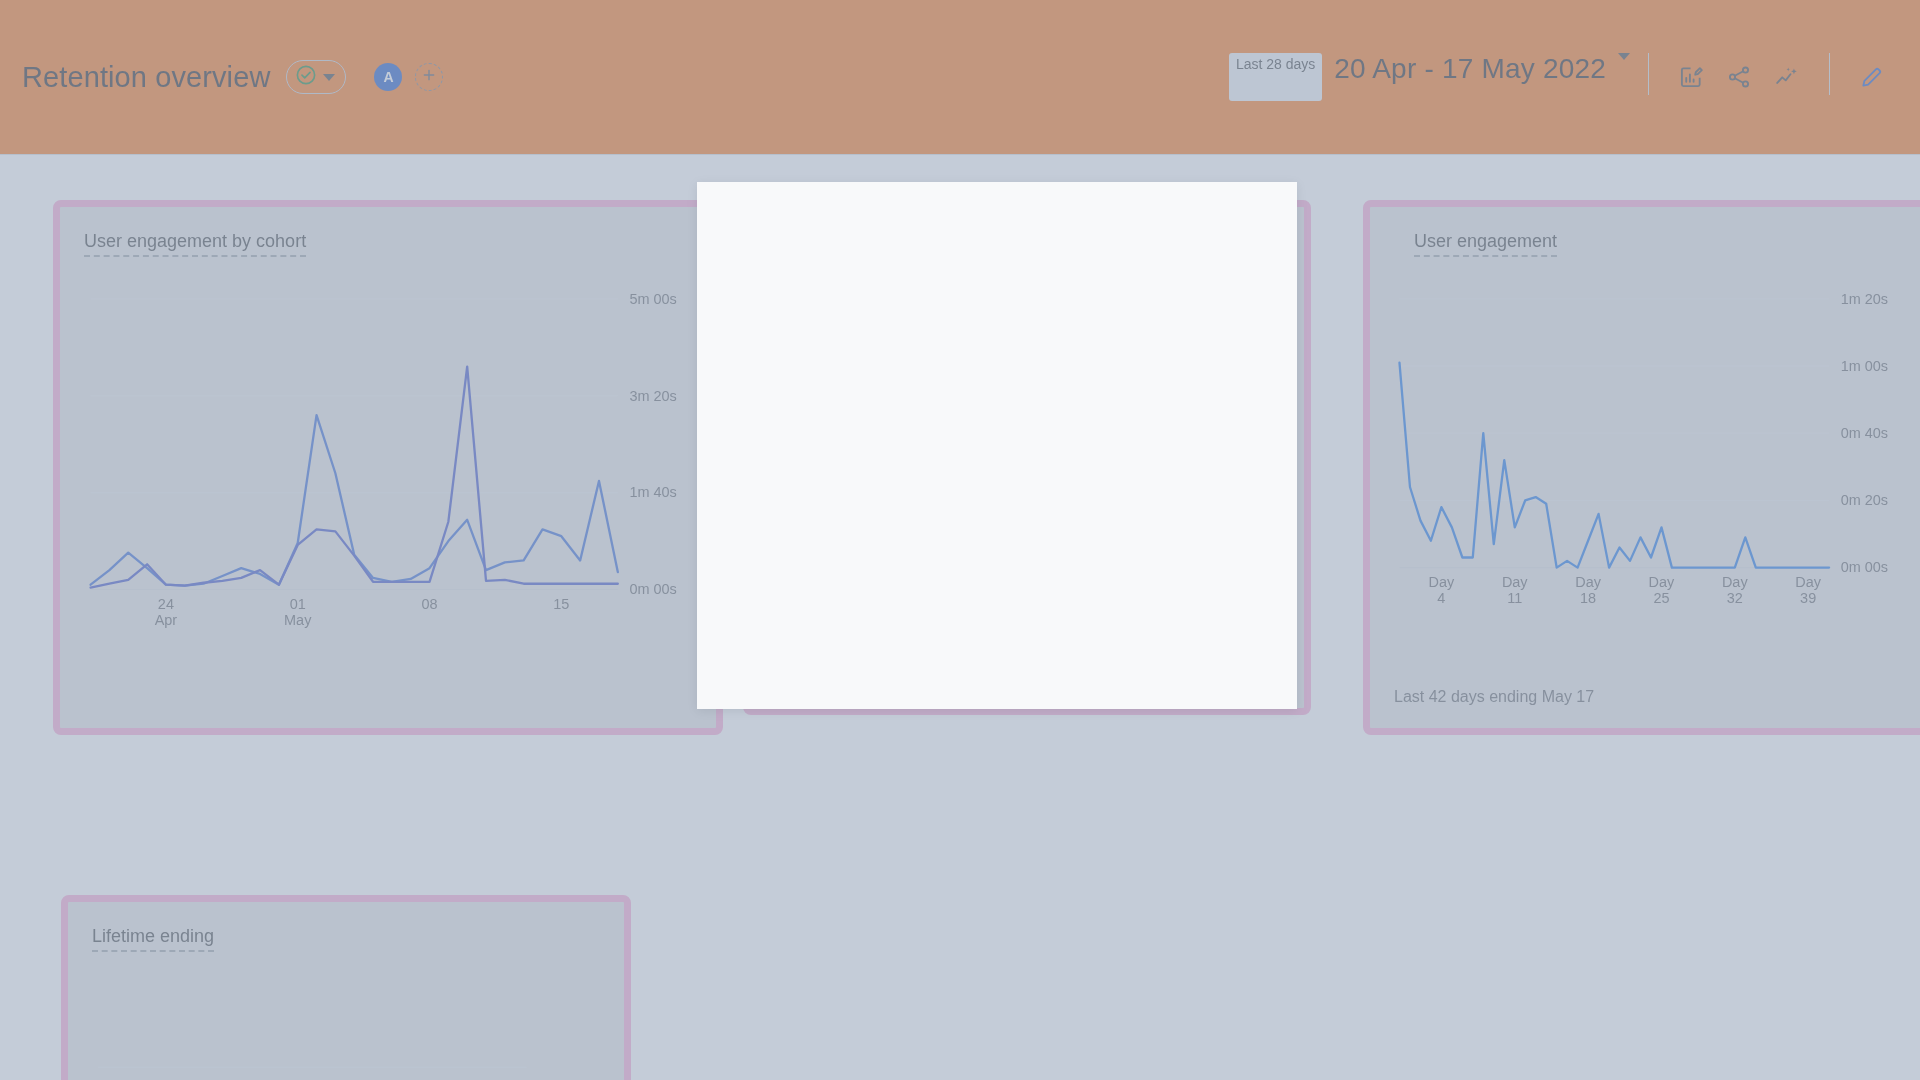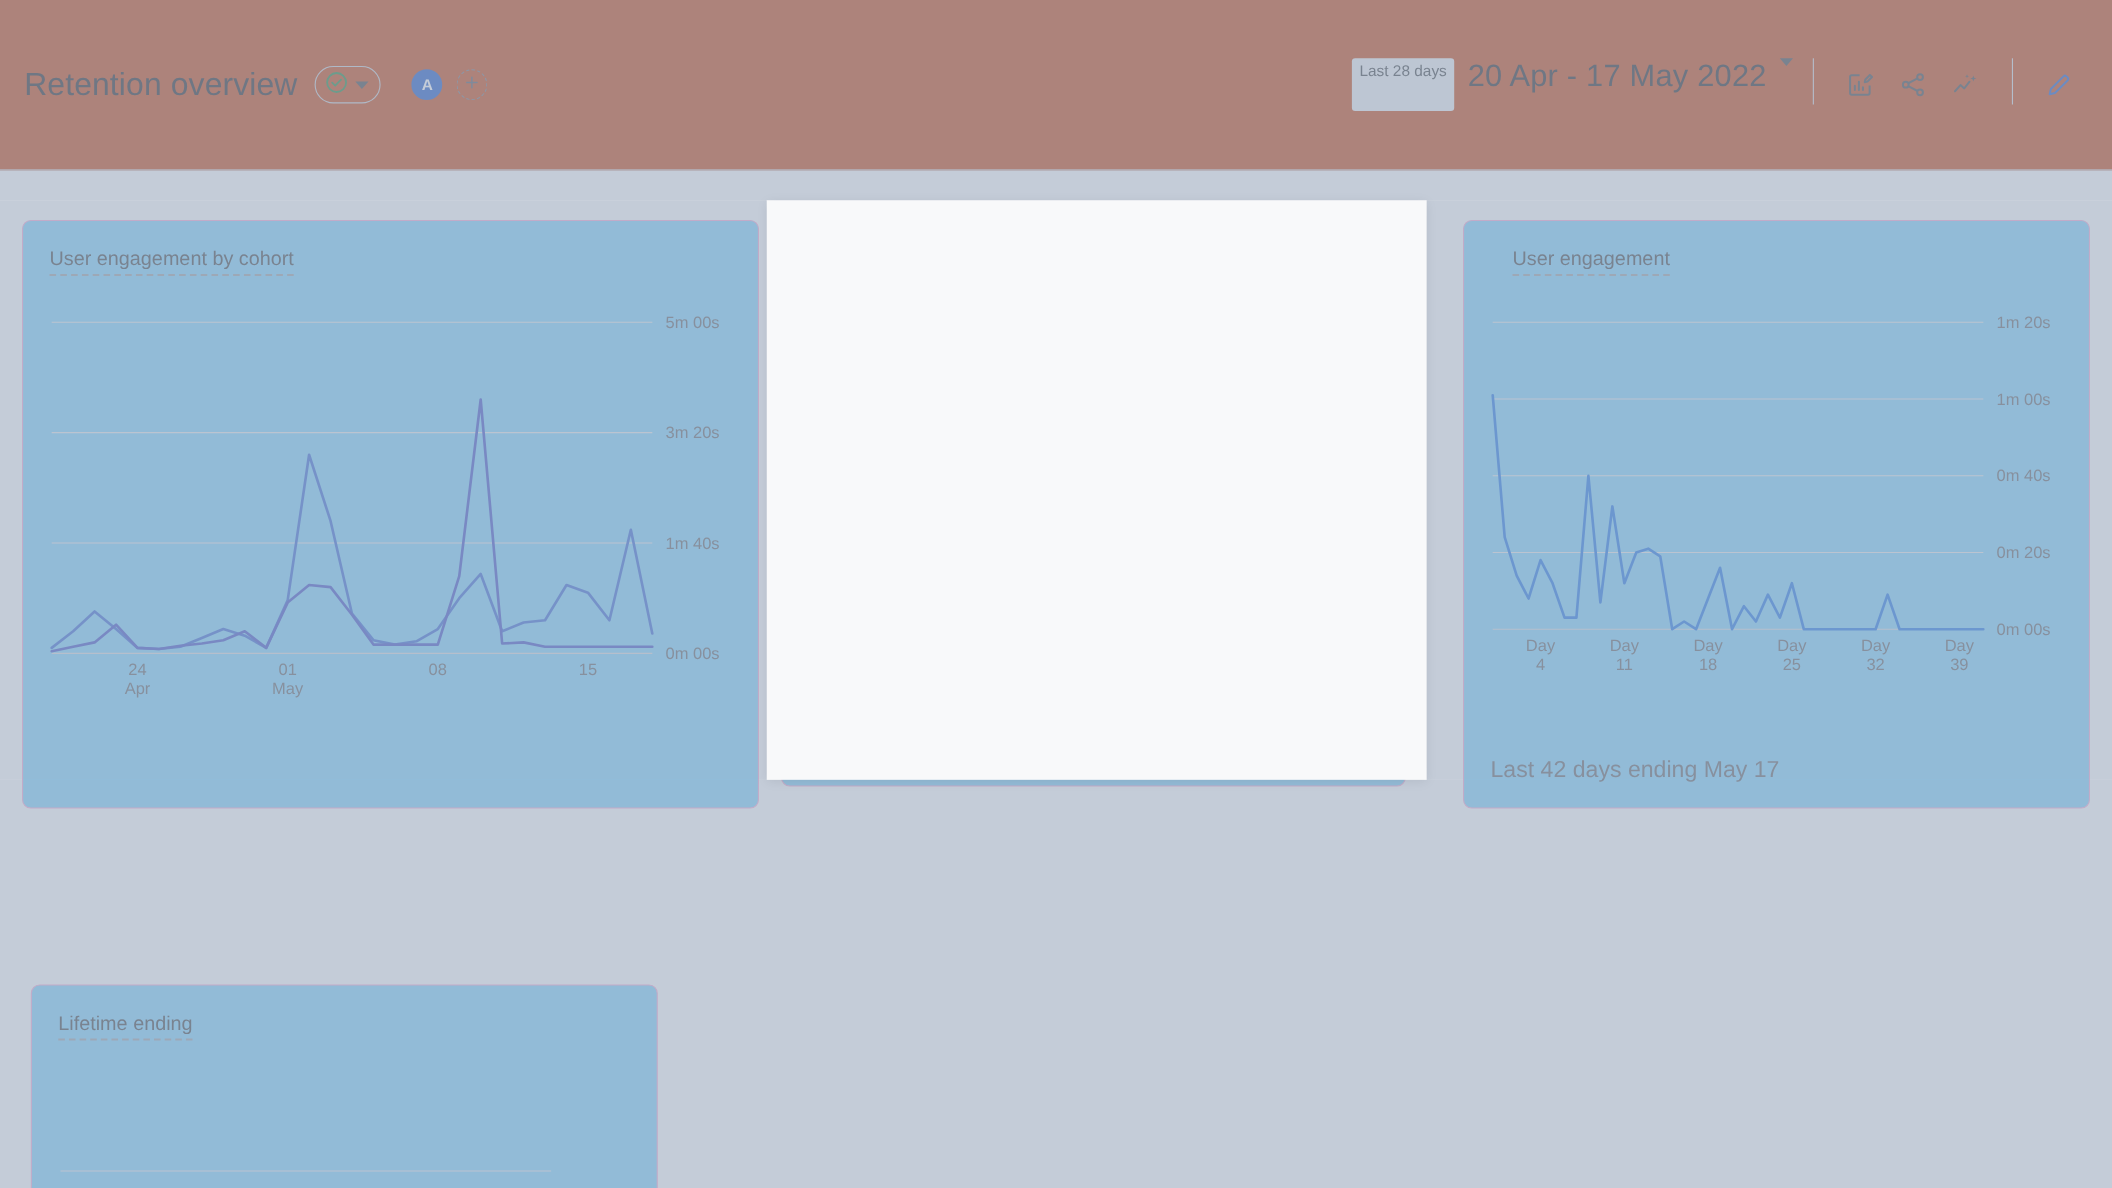--- a/index.html
+++ b/index.html
@@ -12,21 +12,21 @@
 
   
   #page {
     position: absolute; inset: 0;
     background: #ffffff;
   }
 
   
   .header {
     position: absolute; top: 0; left: 0; right: 0; height: 155px;
-    background: #c2410c;
+    background: #f97316;
     border-bottom: 1px solid #dadce0;
     display: flex; align-items: center;
     padding: 0 24px 0 22px;
   }
   .header-left { display: flex; align-items: center; gap: 0; flex: 1; }
   .page-title {
     font-size: 29px; color: #202124; font-weight: 400;
     letter-spacing: .1px; white-space: nowrap;
   }
   .status-pill {
@@ -74,33 +74,34 @@
     width: 48px; height: 48px;
     display: flex; align-items: center; justify-content: center;
     color: #3c4043;
   }
 
   
   .content { position: absolute; top: 155px; left: 0; right: 0; bottom: 0; }
 
   .card {
     position: absolute;
-    background: #7dd3fc;
-    border: 1px solid #f9a8d4;
+    background: #e5e5e5;
+    border: 7px solid #f9a8d4;
     border-radius: 8px;
     padding: 24px 24px 16px 24px;
+    margin-left: 33px;
   }
   .card-title {
     font-size: 18px; color: #3c4043; font-weight: 400;
     display: inline-block;
     border-bottom: 2px dashed #9aa0a6;
     padding-bottom: 3px;
   }
   .card-footer {
-    font-size: 21px; color: #5f6368;
+    font-size: 16px; color: #5f6368;
     position: absolute; left: 24px; bottom: 22px;
   }
 
   .plot { position: absolute; left: 24px; right: 24px; }
   .plot svg { width: 100%; height: 100%; display: block; overflow: visible; }
 
   .ytick {
     font-size: 15px; fill: #5f6368;
     font-family: "Liberation Sans", sans-serif;
   }

